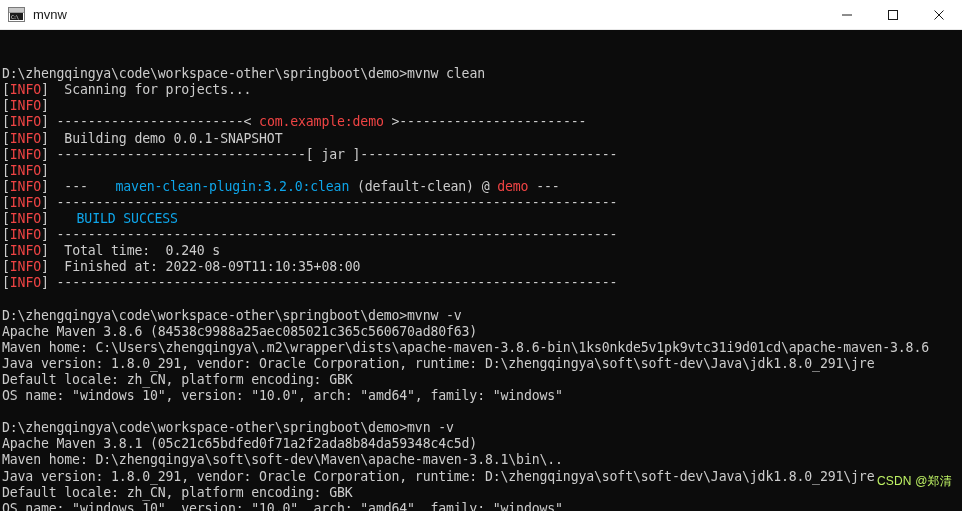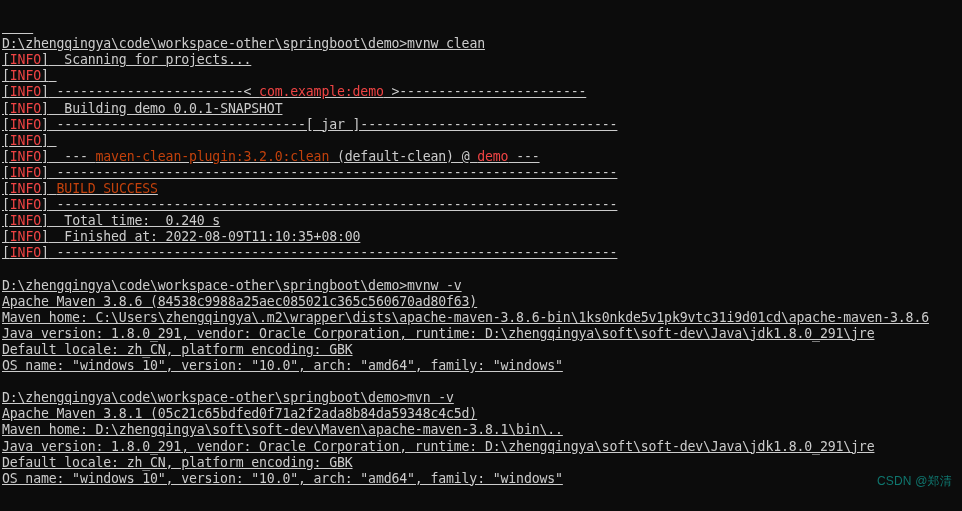--- a/index.html
+++ b/index.html
@@ -94,43 +94,69 @@
     background: #0c0c0c;
     color: #cccccc;
     font-family: "DejaVu Sans Mono", monospace;
     font-size: 13.2px;
     line-height: 16.1px;
     padding: 4px 12px 0 2px;
     overflow: hidden;
     position: relative;
     white-space: pre;
     letter-spacing: -0.15px;
-    text-decoration: underline;
   }
   .line {
     height: 16.1px;
     white-space: pre;
   }
   .blue   { color: #ef4444; }
-  .green  { color: #c2410c; }
+  .green  { color: #0ea5e9; margin-left: 20px; }
   .white  { color: #cccccc; }
   .watermark {
     position: absolute;
     right: 10px;
     bottom: 22px;
-    color: #0f766e;
+    color: #bef264;
     font-family: "Liberation Sans", sans-serif;
     font-size: 12px;
     letter-spacing: 0.2px;
     white-space: nowrap;
   }
 </style>
 </head>
 <body>
 
 <div class="window">
 
+  <div class="titlebar">
+    <div class="title-left">
+      <div class="cmd-icon">
+        <div class="bar"></div>
+        <div class="scr">C:\</div>
+      </div>
+      <div class="title-text">mvnw</div>
+    </div>
+    <div class="win-controls">
+      <div class="win-btn">
+        <svg width="12" height="12" viewBox="0 0 12 12">
+          <line x1="1" y1="6" x2="11" y2="6" stroke="#1a1a1a" stroke-width="1"></line>
+        </svg>
+      </div>
+      <div class="win-btn">
+        <svg width="12" height="12" viewBox="0 0 12 12">
+          <rect x="1.5" y="1.5" width="9" height="9" fill="none" stroke="#1a1a1a" stroke-width="1"></rect>
+        </svg>
+      </div>
+      <div class="win-btn">
+        <svg width="12" height="12" viewBox="0 0 12 12">
+          <line x1="1.5" y1="1.5" x2="10.5" y2="10.5" stroke="#1a1a1a" stroke-width="1"></line>
+          <line x1="10.5" y1="1.5" x2="1.5" y2="10.5" stroke="#1a1a1a" stroke-width="1"></line>
+        </svg>
+      </div>
+    </div>
+  </div>
 
   <div class="terminal" id="terminal-output">
     <div class="line"><span class="white">D:\zhengqingya\code\workspace-other\springboot\demo&gt;</span><span class="white">mvnw clean</span></div><div class="line"><span class="white">[</span><span class="blue">INFO</span><span class="white">]</span><span class="white">  Scanning for projects...</span></div><div class="line"><span class="white">[</span><span class="blue">INFO</span><span class="white">]</span><span class="white"> </span></div><div class="line"><span class="white">[</span><span class="blue">INFO</span><span class="white">]</span><span class="white"> ------------------------&lt; </span><span class="blue">com.example:demo</span><span class="white"> &gt;------------------------</span></div><div class="line"><span class="white">[</span><span class="blue">INFO</span><span class="white">]</span><span class="white">  Building demo 0.0.1-SNAPSHOT</span></div><div class="line"><span class="white">[</span><span class="blue">INFO</span><span class="white">]</span><span class="white"> --------------------------------[ jar ]---------------------------------</span></div><div class="line"><span class="white">[</span><span class="blue">INFO</span><span class="white">]</span><span class="white"> </span></div><div class="line"><span class="white">[</span><span class="blue">INFO</span><span class="white">]</span><span class="white">  --- </span><span class="green">maven-clean-plugin:3.2.0:clean</span><span class="white"> (default-clean) @ </span><span class="blue">demo</span><span class="white"> ---</span></div><div class="line"><span class="white">[</span><span class="blue">INFO</span><span class="white">]</span><span class="white"> ------------------------------------------------------------------------</span></div><div class="line"><span class="white">[</span><span class="blue">INFO</span><span class="white">]</span><span class="white"> </span><span class="green">BUILD SUCCESS</span></div><div class="line"><span class="white">[</span><span class="blue">INFO</span><span class="white">]</span><span class="white"> ------------------------------------------------------------------------</span></div><div class="line"><span class="white">[</span><span class="blue">INFO</span><span class="white">]</span><span class="white">  Total time:  0.240 s</span></div><div class="line"><span class="white">[</span><span class="blue">INFO</span><span class="white">]</span><span class="white">  Finished at: 2022-08-09T11:10:35+08:00</span></div><div class="line"><span class="white">[</span><span class="blue">INFO</span><span class="white">]</span><span class="white"> ------------------------------------------------------------------------</span></div><div class="line"><span class="white"></span></div><div class="line"><span class="white">D:\zhengqingya\code\workspace-other\springboot\demo&gt;</span><span class="white">mvnw -v</span></div><div class="line"><span class="white">Apache Maven 3.8.6 (84538c9988a25aec085021c365c560670ad80f63)</span></div><div class="line"><span class="white">Maven home: C:\Users\zhengqingya\.m2\wrapper\dists\apache-maven-3.8.6-bin\1ks0nkde5v1pk9vtc31i9d01cd\apache-maven-3.8.6</span></div><div class="line"><span class="white">Java version: 1.8.0_291, vendor: Oracle Corporation, runtime: D:\zhengqingya\soft\soft-dev\Java\jdk1.8.0_291\jre</span></div><div class="line"><span class="white">Default locale: zh_CN, platform encoding: GBK</span></div><div class="line"><span class="white">OS name: "windows 10", version: "10.0", arch: "amd64", family: "windows"</span></div><div class="line"><span class="white"></span></div><div class="line"><span class="white">D:\zhengqingya\code\workspace-other\springboot\demo&gt;</span><span class="white">mvn -v</span></div><div class="line"><span class="white">Apache Maven 3.8.1 (05c21c65bdfed0f71a2f2ada8b84da59348c4c5d)</span></div><div class="line"><span class="white">Maven home: D:\zhengqingya\soft\soft-dev\Maven\apache-maven-3.8.1\bin\..</span></div><div class="line"><span class="white">Java version: 1.8.0_291, vendor: Oracle Corporation, runtime: D:\zhengqingya\soft\soft-dev\Java\jdk1.8.0_291\jre</span></div><div class="line"><span class="white">Default locale: zh_CN, platform encoding: GBK</span></div><div class="line"><span class="white">OS name: "windows 10", version: "10.0", arch: "amd64", family: "windows"</span></div><div class="watermark">CSDN @郑清</div>
   </div>
 
 </div>
 
 </body></html>

